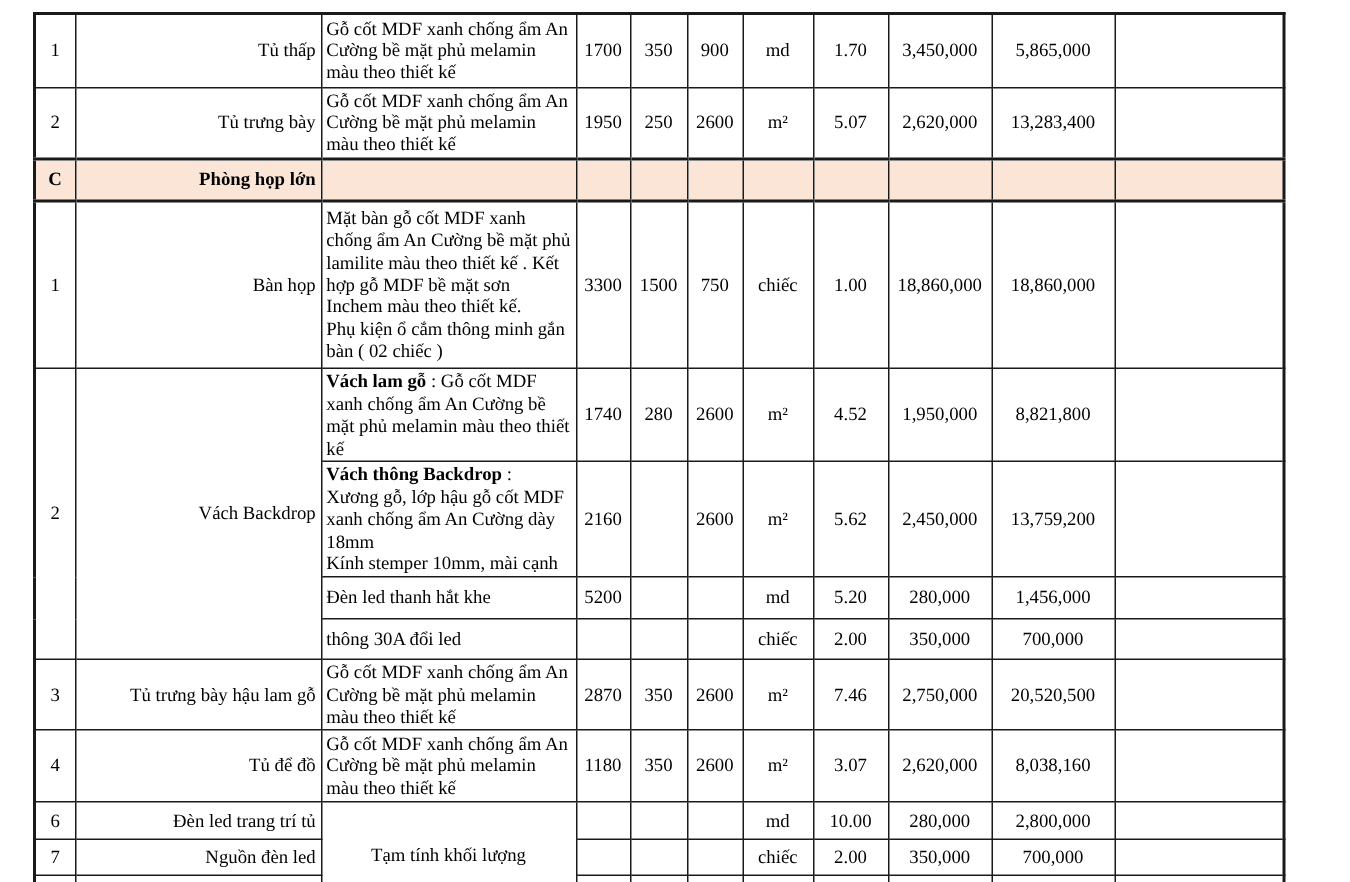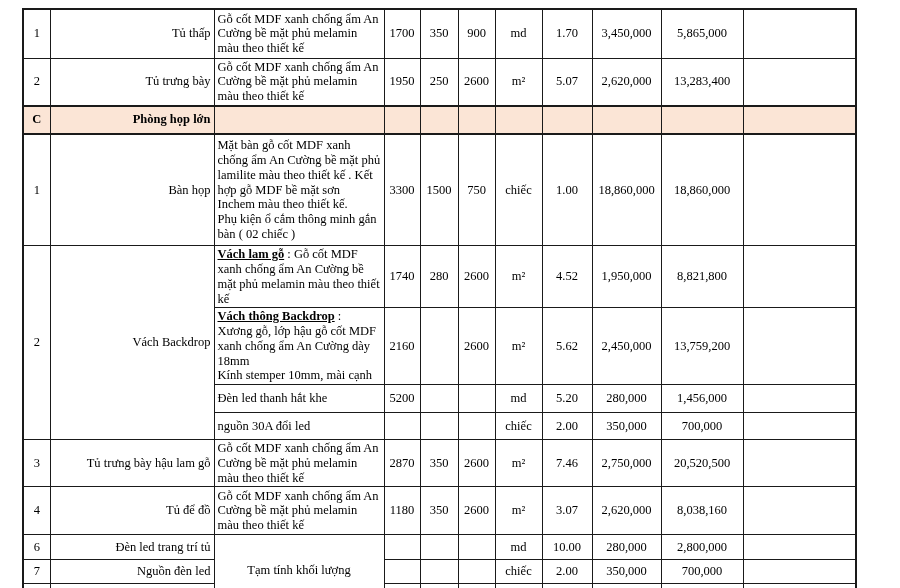--- a/index.html
+++ b/index.html
@@ -26,21 +26,21 @@
   }
   table.quote{border:2px solid #1a1a1a;}
   tr.sec td{border-top:2px solid #1a1a1a;border-bottom:2px solid #1a1a1a;}
   tr.lastrow td{border-bottom:2px solid #1a1a1a;}
   .num{text-align:center;}
   .stt{text-align:center;}
   .desc{vertical-align:top;text-align:left;}
   .namecell{text-align:right;padding-left:4px;margin-left:27px;}
   .sec-bg{background:#fbe5d6;}
   .bold{font-weight:bold;}
-  .bu{font-weight:bold;text-decoration:underline;}
+  .bu{font-weight:bold;}
   .ital{}
   .center-both{text-align:center;vertical-align:middle;}
   .topline{margin:0;}
 </style>
 </head>
 <body>
 
 <div class="sheet">
 <table class="quote">
   <colgroup>
@@ -155,21 +155,21 @@
     <td class="num"></td>
     <td class="num"></td>
     <td class="num">md</td>
     <td class="num">5.20</td>
     <td class="num">280,000</td>
     <td class="num">1,456,000</td>
     <td></td>
   </tr>
 
   <tr style="height:27px">
-    <td class="desc">nguồn 30A đổi led</td>
+    <td class="desc">thông 30A đổi led</td>
     <td class="num"></td>
     <td class="num"></td>
     <td class="num"></td>
     <td class="num">chiếc</td>
     <td class="num">2.00</td>
     <td class="num">350,000</td>
     <td class="num">700,000</td>
     <td></td>
   </tr>
 

